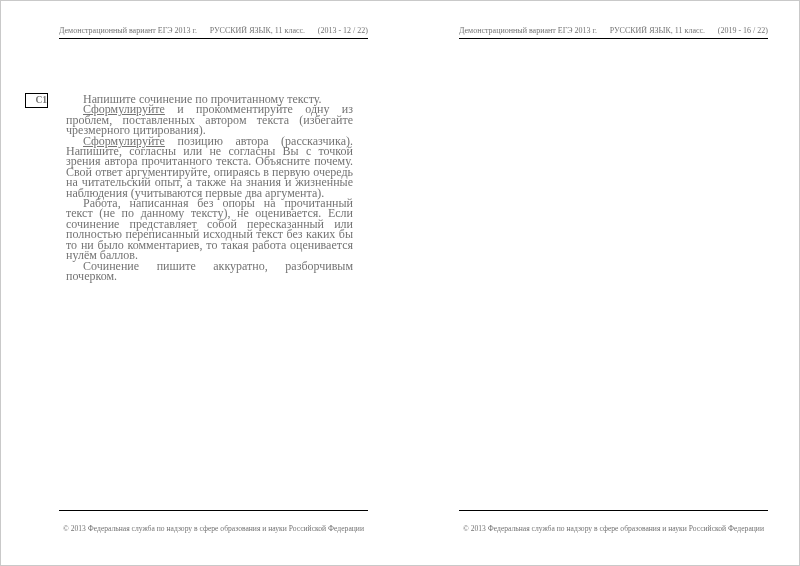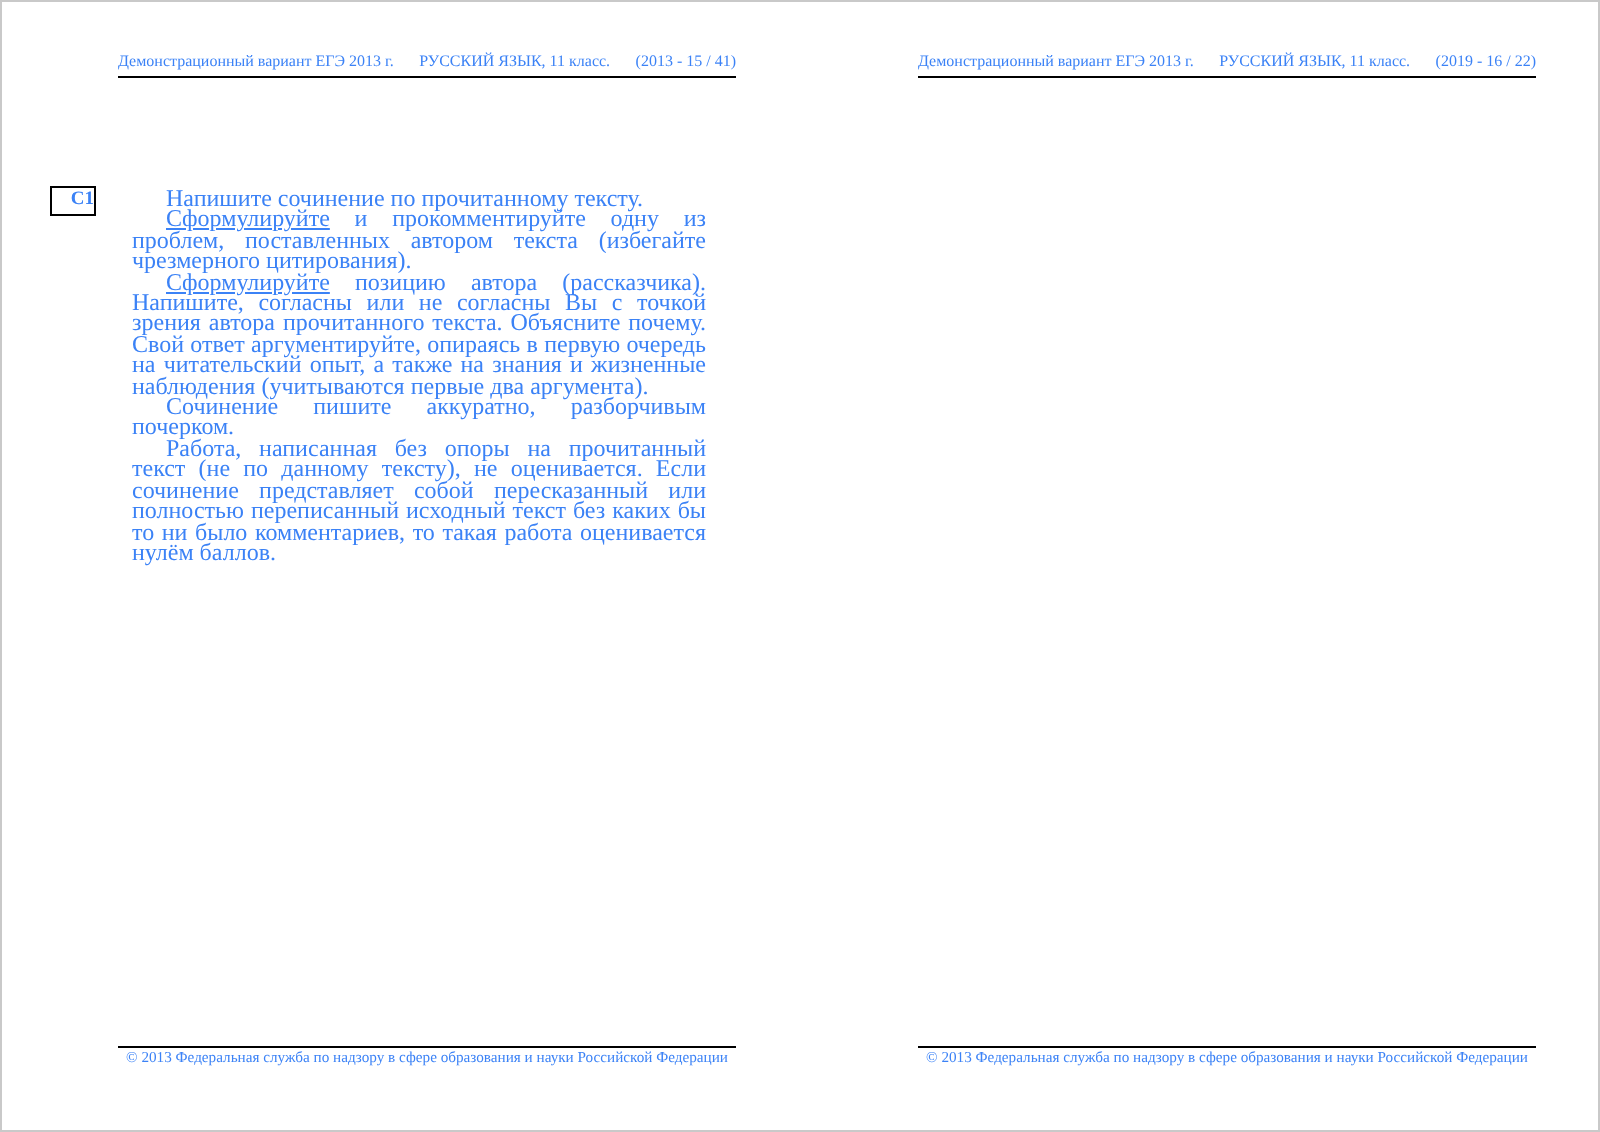--- a/index.html
+++ b/index.html
@@ -8,21 +8,21 @@
     background: #ffffff;
   }
   .canvas {
     position: relative;
     width: 800px;
     height: 566px;
     box-sizing: border-box;
     background: #ffffff;
     border: 1px solid #c9c9c9;
     font-family: "Liberation Serif", serif;
-    color: #3b82f6;
+    color: #737373;
     overflow: hidden;
   }
   .page {
     position: absolute;
     top: 0;
     height: 100%;
     width: 400px;
   }
   .page-left  { left: 0; }
   .page-right { left: 400px; }
@@ -92,49 +92,49 @@
     text-indent: 17px;
   }
   .u { text-decoration: underline; }
 
   .footer {
     position: absolute;
     left: 58px;
     right: 33px;
     bottom: 32px;
     border-top: 1px solid #000;
-    padding-top: 0;
+    padding-top: 13px;
     text-align: center;
     font-size: 7.6px;
     white-space: nowrap;
   }
 </style>
 </head>
 <body>
 
 <div class="canvas">
 
   <div class="page page-left">
 
     <div class="header">
       <span>Демонстрационный вариант ЕГЭ 2013 г.</span>
       <span>РУССКИЙ ЯЗЫК,  11  класс.</span>
-      <span>(2013 - 15 / 41)</span>
+      <span>(2013 - 12 / 22)</span>
     </div>
 
 
 
     <div class="task-label">С1</div>
 
     <div class="body-text">
       <p class="para">Напишите сочинение по прочитанному тексту.</p>
       <p class="para"><span class="u">Сформулируйте</span><span> и прокомментируйте одну из проблем, поставленных автором текста (избегайте чрезмерного цитирования).</span></p>
       <p class="para"><span class="u">Сформулируйте</span><span> позицию автора (рассказчика). Напишите, согласны или не согласны Вы с точкой зрения автора прочитанного текста. Объясните почему. Свой ответ аргументируйте, опираясь в первую очередь на читательский опыт, а также на знания и жизненные наблюдения (учитываются первые два аргумента).</span></p>
+      <p class="para">Работа, написанная без опоры на прочитанный текст (не по данному тексту), не оценивается. Если сочинение представляет собой пересказанный или полностью переписанный исходный текст без каких бы то ни было комментариев, то такая работа оценивается нулём баллов.</p>
       <p class="para">Сочинение пишите аккуратно, разборчивым почерком.</p>
-      <p class="para">Работа, написанная без опоры на прочитанный текст (не по данному тексту), не оценивается. Если сочинение представляет собой пересказанный или полностью переписанный исходный текст без каких бы то ни было комментариев, то такая работа оценивается нулём баллов.</p>
     </div>
 
     <div class="footer">
       <span>© 2013 Федеральная служба по надзору в сфере образования и науки Российской Федерации</span>
     </div>
   </div>
 
   <div class="page page-right">
 
     <div class="header">

